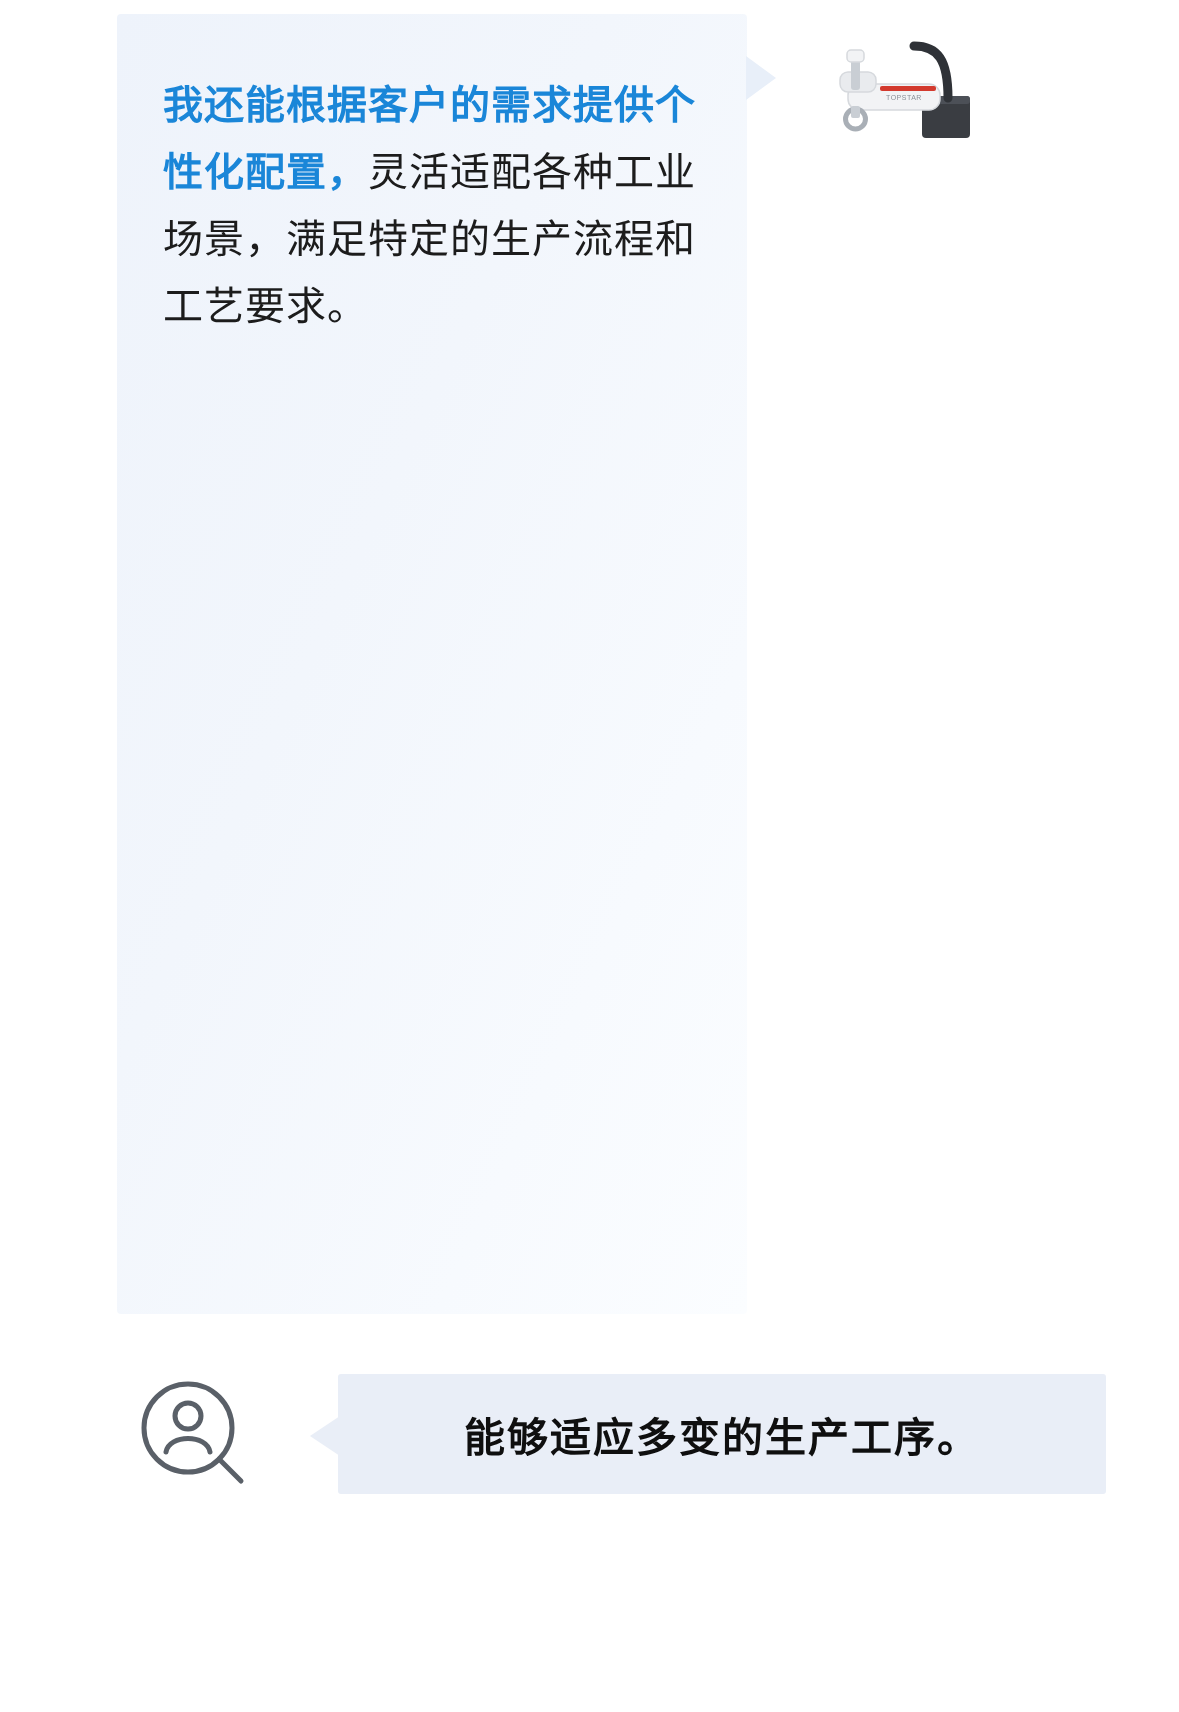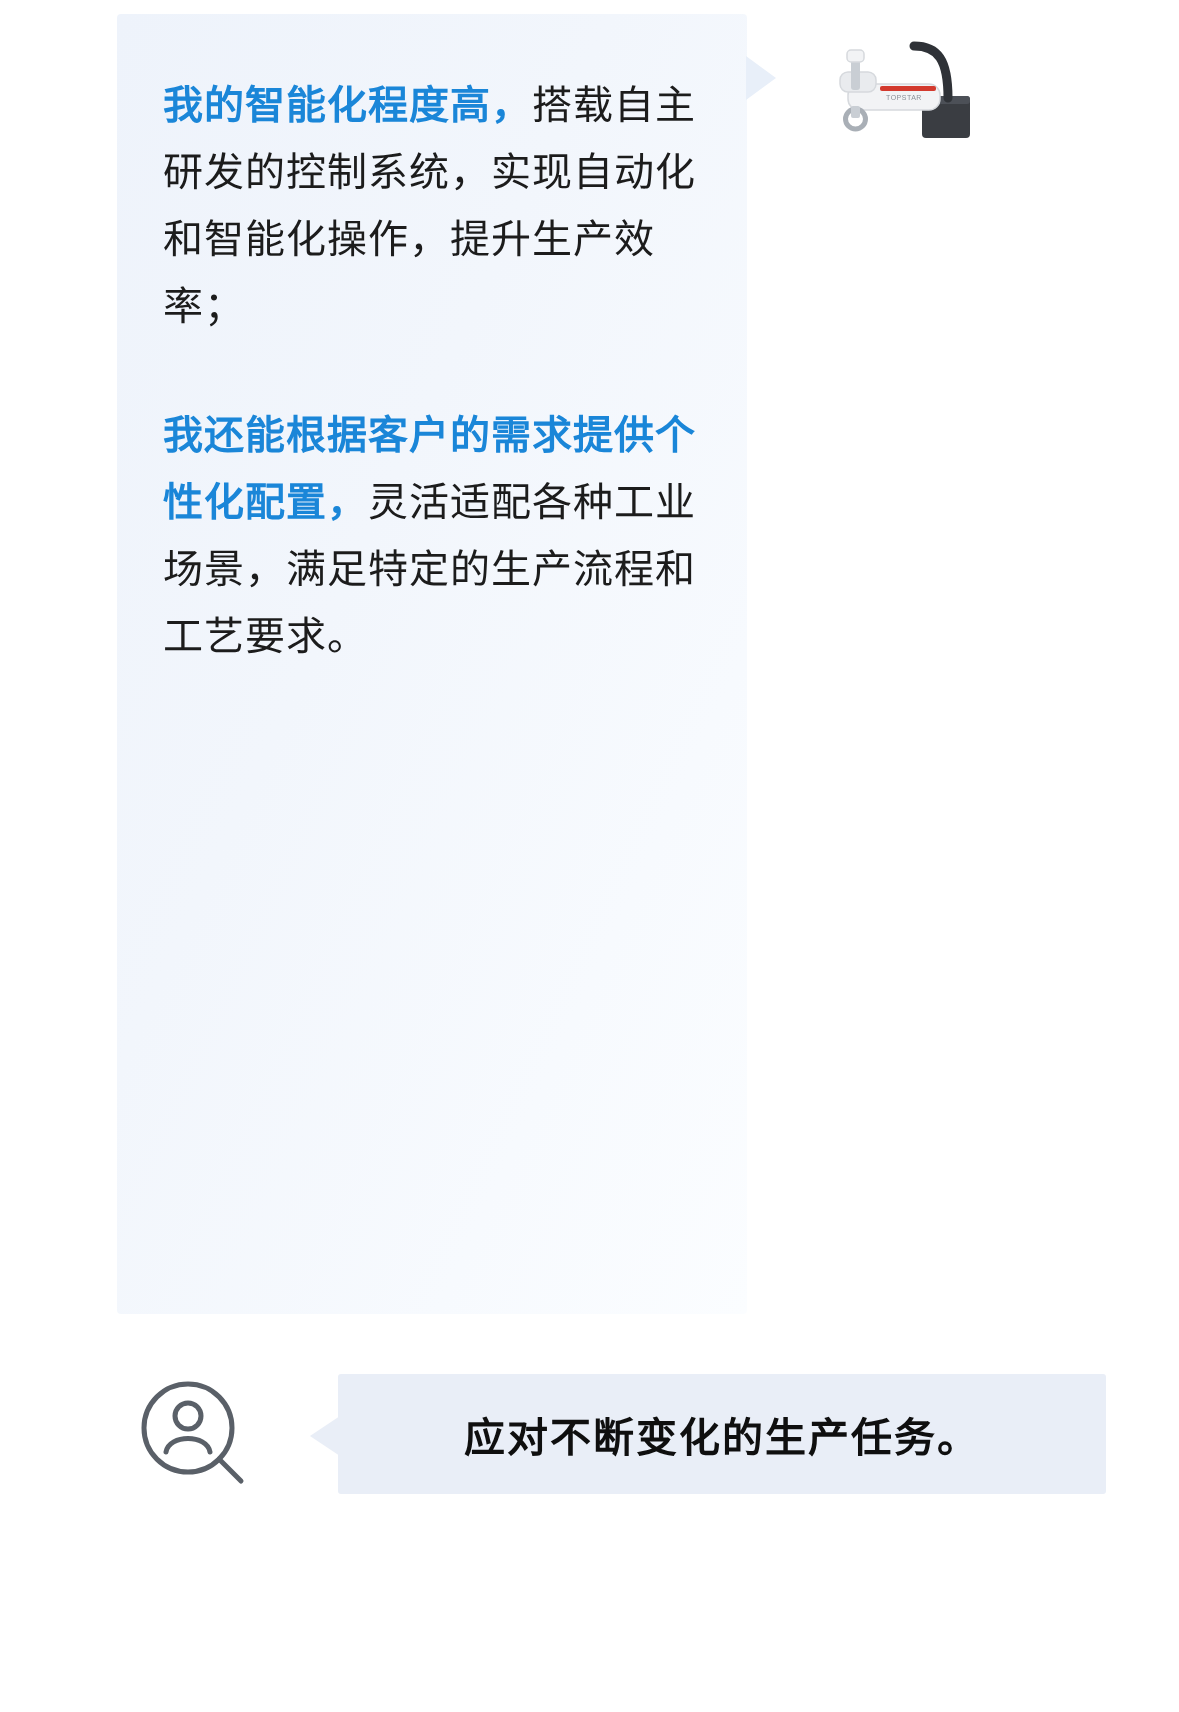--- a/index.html
+++ b/index.html
@@ -121,23 +121,20 @@
   }
 </style>
 </head>
 <body>
 
 <div class="bot-row">
 
   <div class="bot-bubble">
 
 
-    <p class="para">
-      <span class="hl">我的智能化程度高，</span><span>搭载自主研发的控制系统，实现自动化和智能化操作，提升生产效率；</span>
-    </p>
 
 
     <p class="para">
       <span class="hl">我还能根据客户的需求提供个性化配置，</span><span>灵活适配各种工业场景，满足特定的生产流程和工艺要求。</span>
     </p>
 
   </div>
 
   <div class="bubble-tail"></div>
 
@@ -173,16 +170,16 @@
       <circle cx="55" cy="52" r="44" fill="none" stroke="#5a6068" stroke-width="5"></circle>
       <line x1="86" y1="83" x2="108" y2="105" stroke="#5a6068" stroke-width="5" stroke-linecap="round"></line>
       <circle cx="55" cy="40" r="13" fill="none" stroke="#5a6068" stroke-width="5"></circle>
       <path d="M33 76 C 36 58, 74 58, 77 76" fill="none" stroke="#5a6068" stroke-width="5" stroke-linecap="round"></path>
     </svg>
   </div>
 
   <div class="user-tail"></div>
 
   <div class="user-bubble">
-    <span class="user-text">应对不断变化的生产任务。</span>
+    <span class="user-text">能够适应多变的生产工序。</span>
   </div>
 
 </div>
 
 </body></html>

